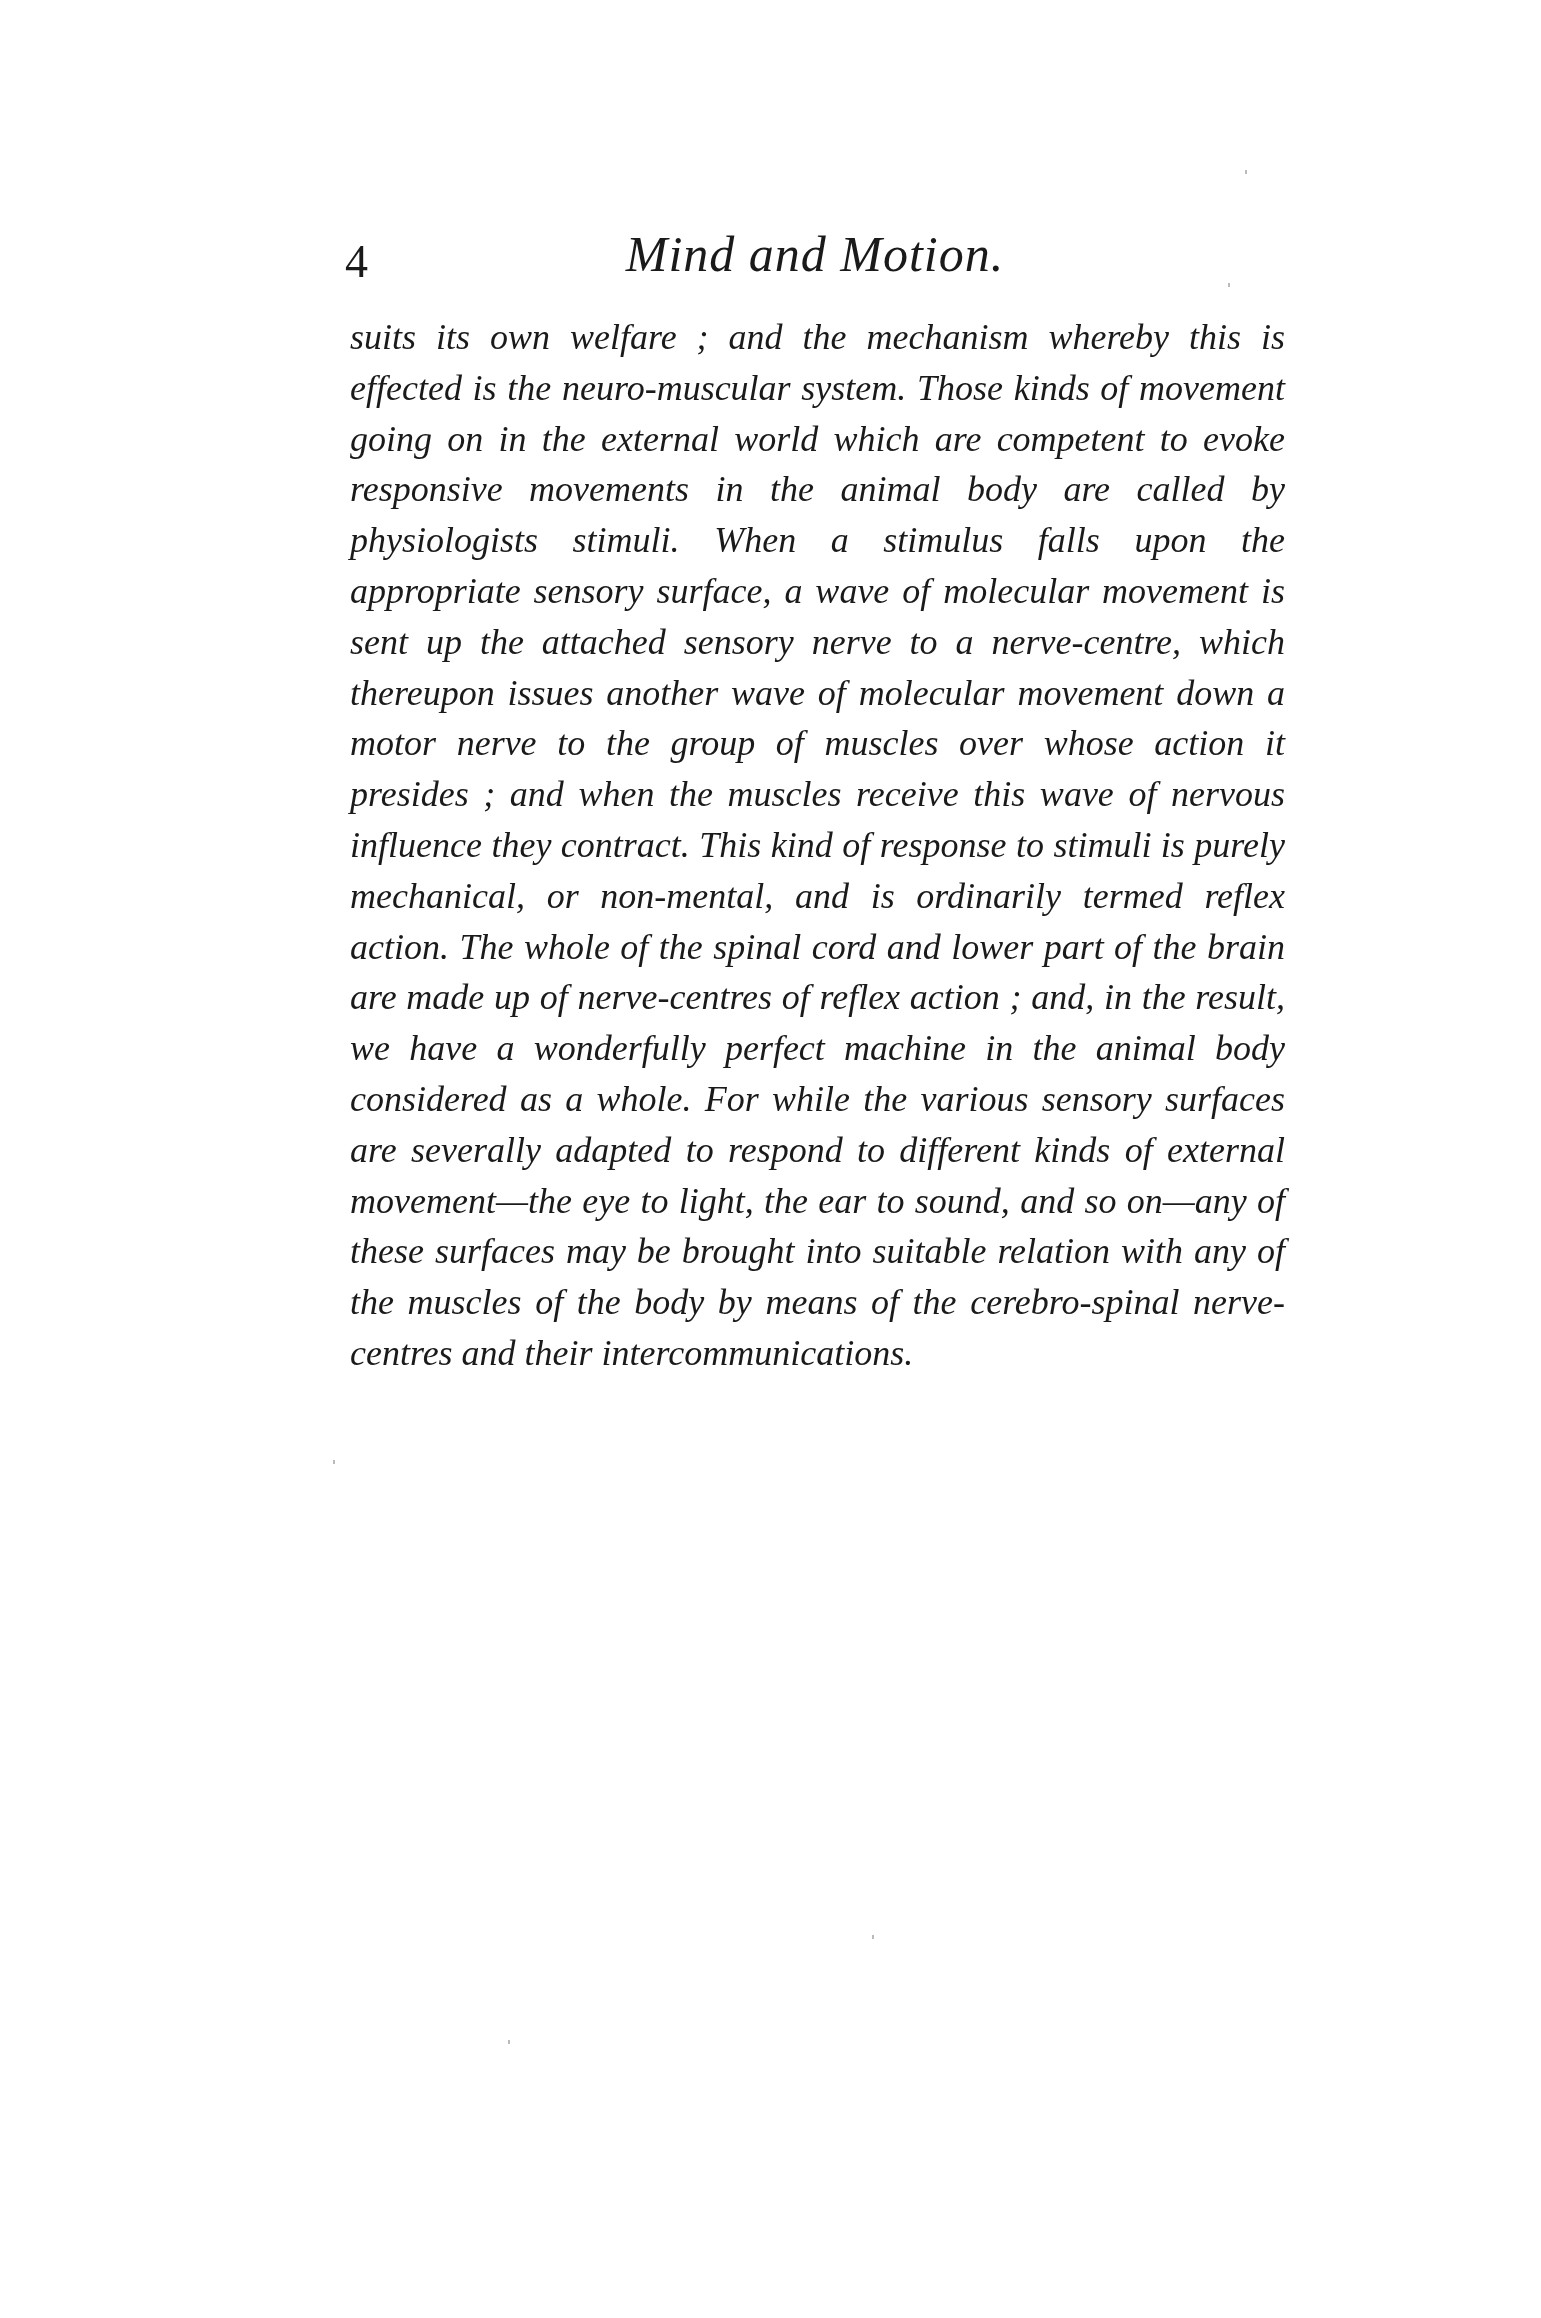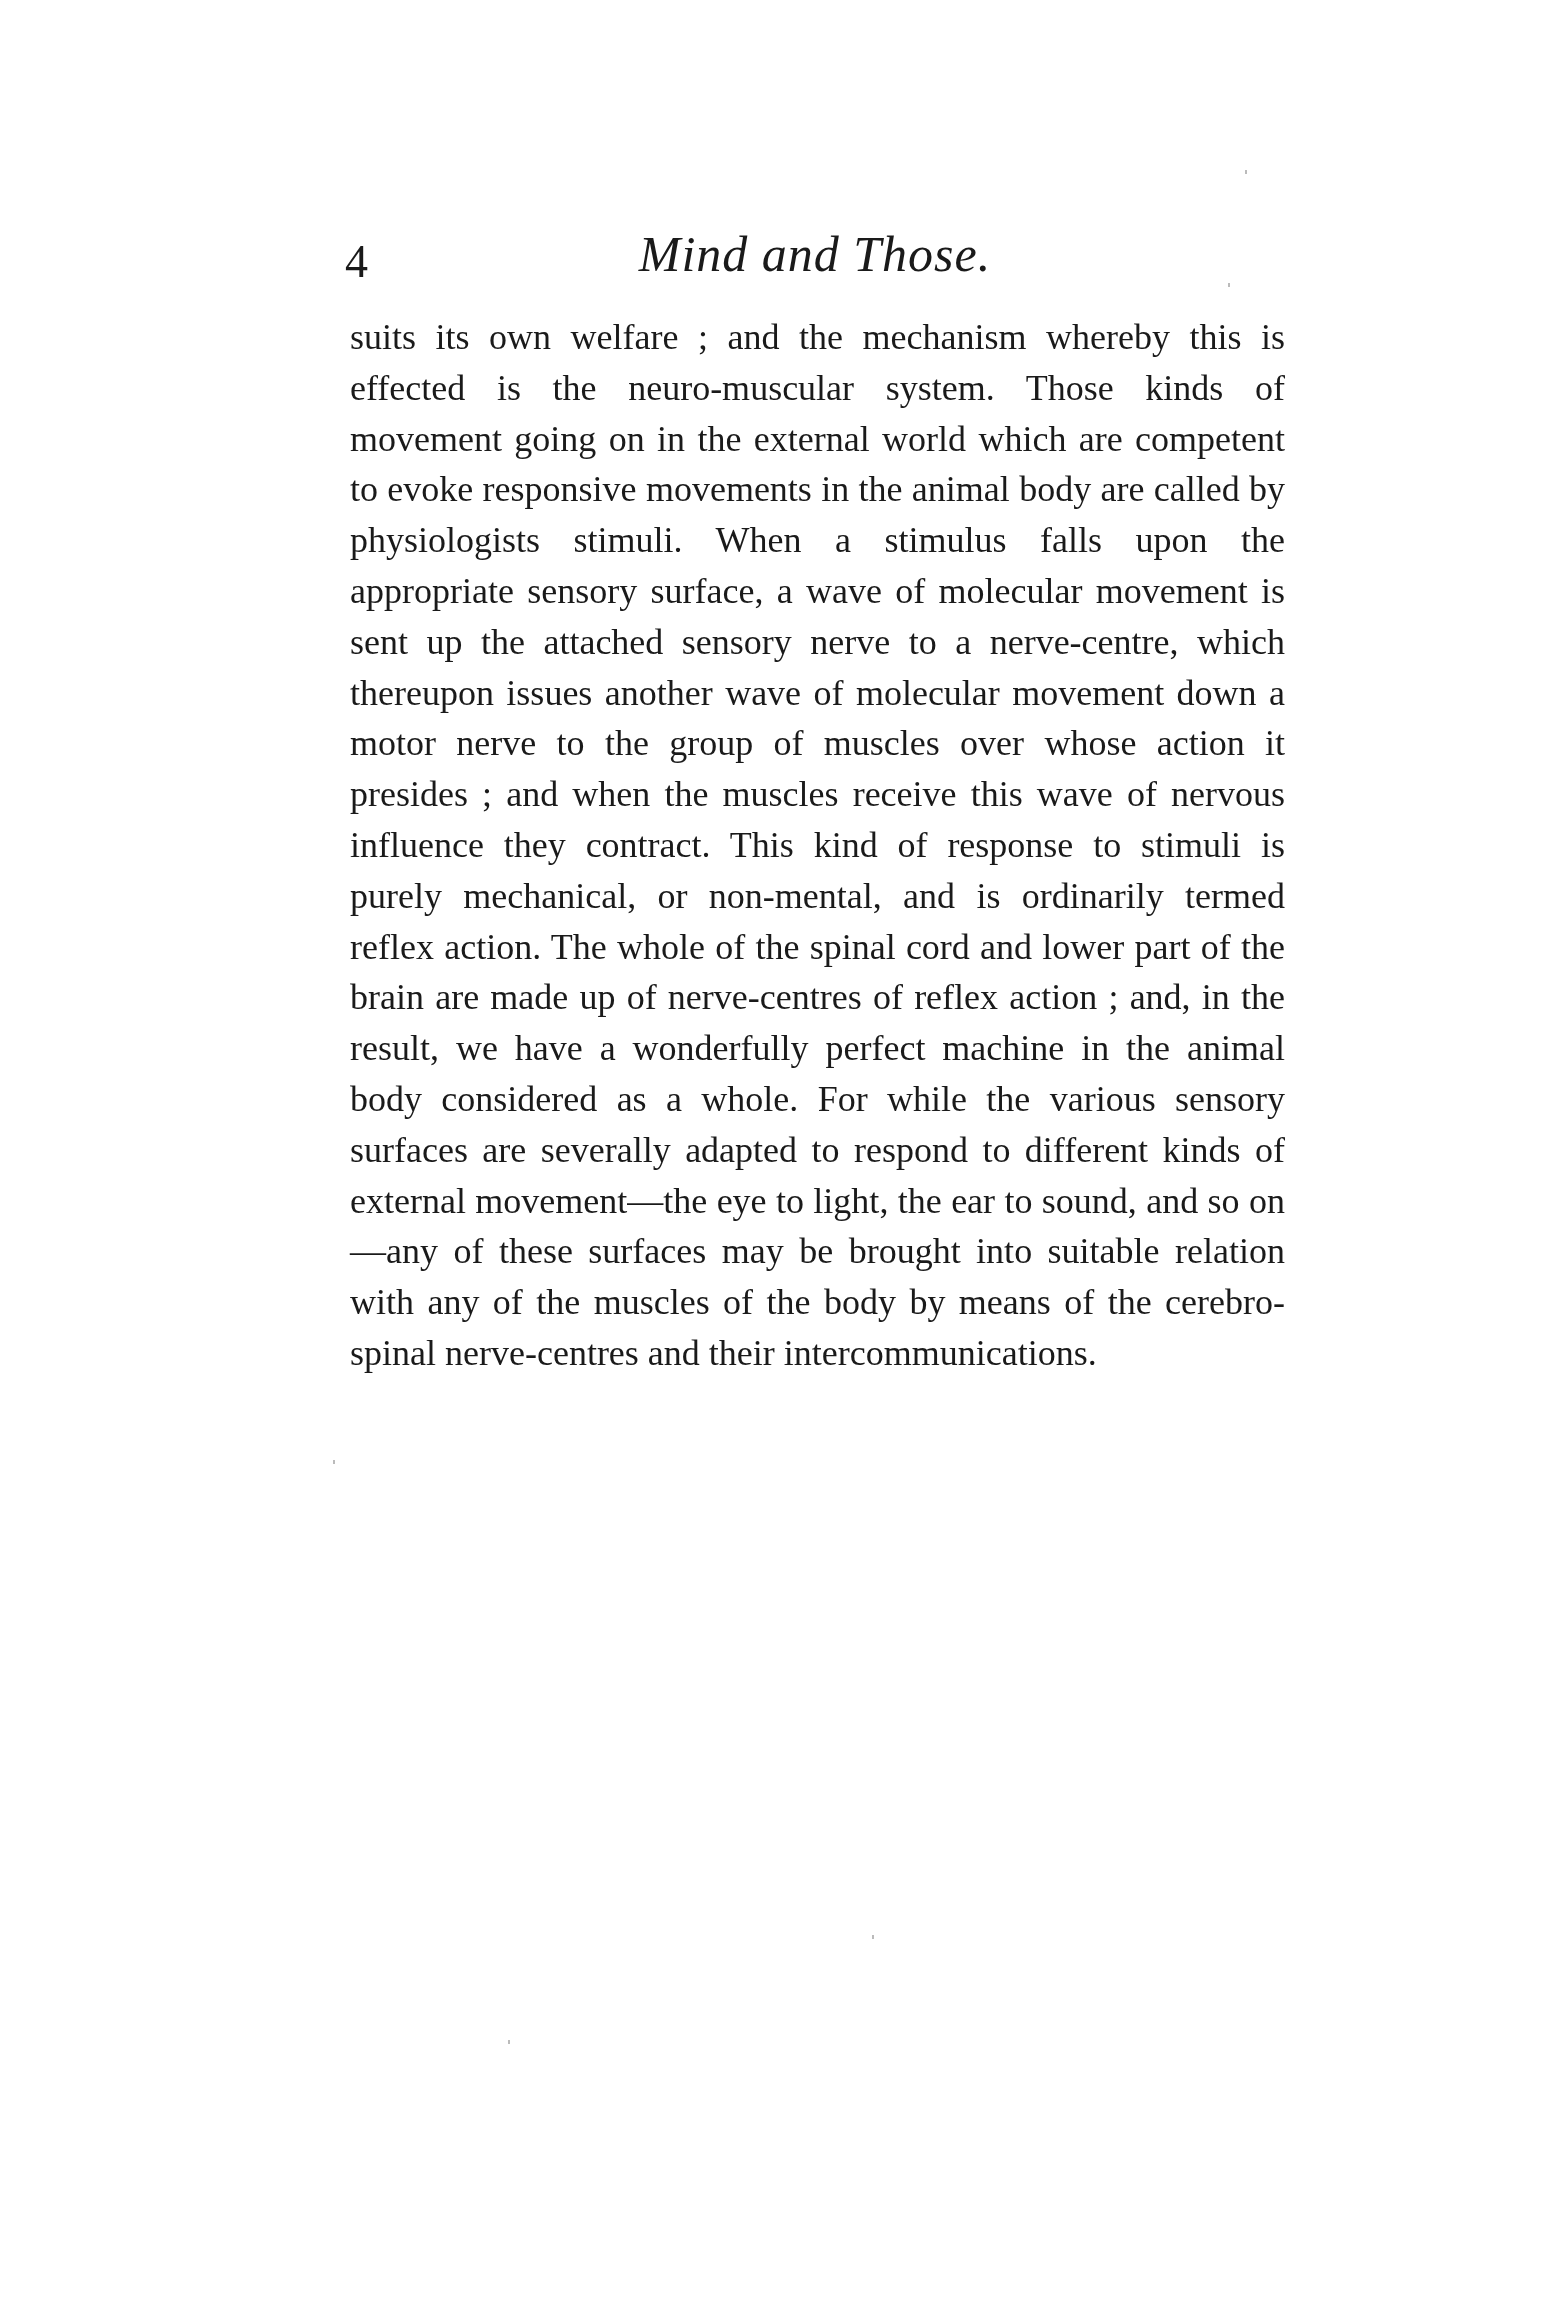--- a/index.html
+++ b/index.html
@@ -1,32 +1,32 @@
 <!DOCTYPE html>
 <html><head>
   <meta charset="utf-8">
   <style>
     html, body { margin: 0; padding: 0; background: #ffffff; }
     body { width: 1541px; height: 2318px; position: relative; overflow: hidden; }
     .page { position: absolute; left: 0; top: 0; width: 1541px; height: 2318px; background: #fff; }
     .header { position: absolute; top: 225px; left: 345px; width: 940px; height: 70px; }
     .page-number { position: absolute; left: 0; top: 10px; font-family: "Liberation Serif", serif; font-size: 46px; color: #1a1a1a; }
     .running-title { position: absolute; left: 0; right: 0; text-align: center; top: 0; font-family: "Liberation Serif", serif; font-style: italic; font-size: 50px; color: #1a1a1a; letter-spacing: 1px; }
-    .body-text { position: absolute; top: 312px; left: 350px; width: 935px; font-family: "Liberation Serif", serif; font-size: 36px; line-height: 50.8px; color: #1a1a1a; text-align: justify; }
+    .body-text { position: absolute; top: 312px; left: 350px; width: 935px; font-family: "Liberation Serif", serif; font-size: 36px; line-height: 50.8px; color: #1a1a1a; text-align: justify; font-style: italic; }
     .body-text p { margin: 0; }
     .body-text p.indent { text-indent: 40px; }
     .speck { position: absolute; width: 2px; height: 4px; background: #bbb; }
   </style>
 </head>
 <body>
 
 <div class="page">
   <div class="header">
     <span class="page-number">4</span>
-    <span class="running-title">Mind and Those.</span>
+    <span class="running-title">Mind and Motion.</span>
   </div>
 
   <div class="body-text">
     <p>suits its own welfare ; and the mechanism whereby this is effected is the neuro-muscular system. Those kinds of movement going on in the external world which are competent to evoke responsive movements in the animal body are called by physiologists stimuli. When a stimulus falls upon the appropriate sensory surface, a wave of molecular movement is sent up the attached sensory nerve to a nerve-centre, which thereupon issues another wave of molecular movement down a motor nerve to the group of muscles over whose action it presides ; and when the muscles receive this wave of nervous influence they contract. This kind of response to stimuli is purely mechanical, or non-mental, and is ordinarily termed reflex action. The whole of the spinal cord and lower part of the brain are made up of nerve-centres of reflex action ; and, in the result, we have a wonderfully perfect machine in the animal body considered as a whole. For while the various sensory surfaces are severally adapted to respond to different kinds of external movement—the eye to light, the ear to sound, and so on—any of these surfaces may be brought into suitable relation with any of the muscles of the body by means of the cerebro-spinal nerve-centres and their intercommunications.</p>
   </div>
 
   <div class="speck" style="left:1245px; top:170px;"></div>
   <div class="speck" style="left:1228px; top:283px;"></div>
   <div class="speck" style="left:333px; top:1460px;"></div>
   <div class="speck" style="left:872px; top:1935px;"></div>

